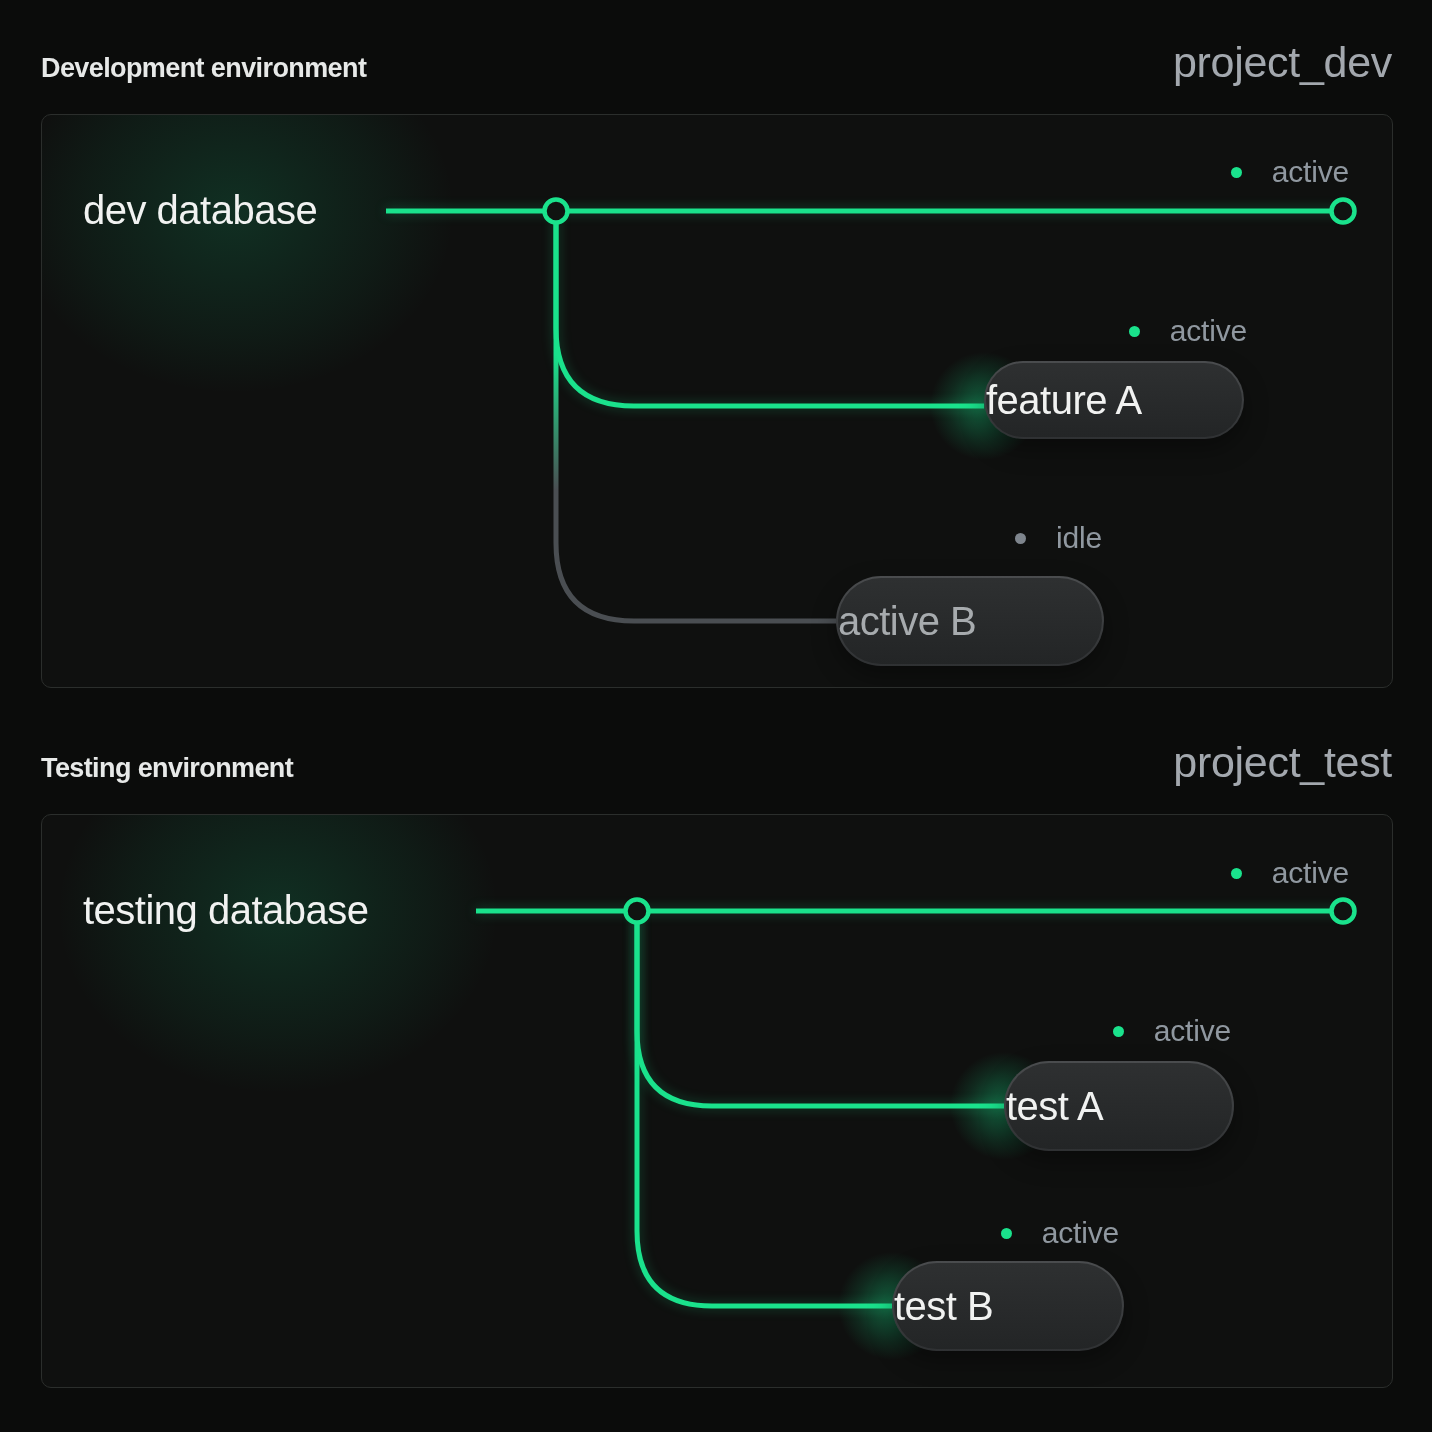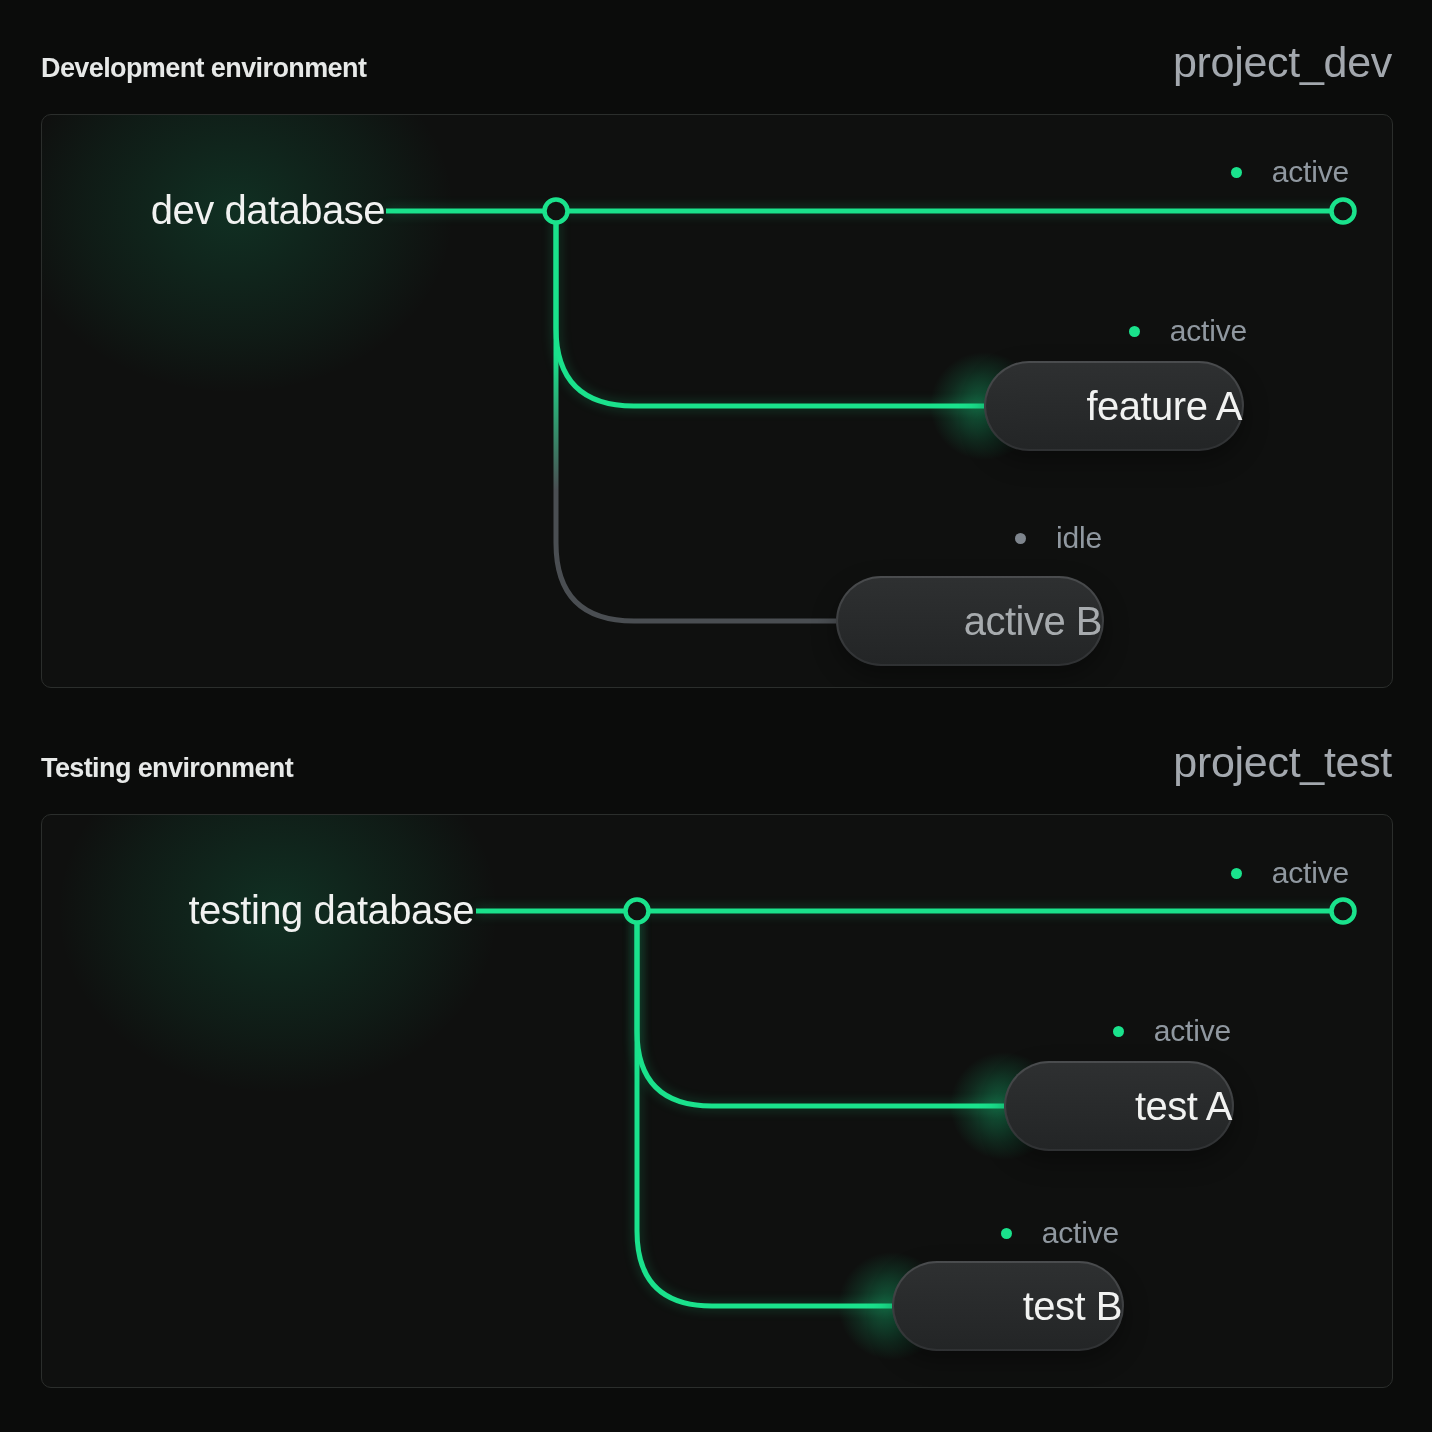--- a/index.html
+++ b/index.html
@@ -34,21 +34,21 @@
     position:absolute;width:580px;height:480px;pointer-events:none;
     background:radial-gradient(closest-side,rgba(24,205,132,0.17),rgba(24,205,132,0.06) 52%,rgba(24,205,132,0) 76%);
   }
   .tap-glow{
     position:absolute;width:150px;height:150px;pointer-events:none;
     background:radial-gradient(closest-side,rgba(26,226,140,0.42),rgba(26,226,140,0.12) 48%,rgba(26,226,140,0) 72%);
   }
   
   .pill{
     position:absolute;border-radius:48px;box-sizing:border-box;
-    display:flex;align-items:center;justify-content:flex-end;
+    display:flex;align-items:center;justify-content:flex-start;
   }
   .pill-label{
     font-size:40px;color:#F1F2F1;letter-spacing:-0.5px;white-space:nowrap;
   }
   .pill-db{
     border:2px solid transparent;
     background:
       radial-gradient(130% 150% at 42% 0%,rgba(30,220,140,0.26) 0%,rgba(30,220,140,0.07) 42%,rgba(15,20,17,0) 72%) #111513 padding-box,
       linear-gradient(180deg,#31E79B 0%,#1DA06A 55%,#156A48 100%) border-box;
   }
@@ -96,21 +96,21 @@
     <circle cx="514" cy="96" r="11.5" fill="#101311" stroke="#1AE28C" stroke-width="4.5"></circle>
     <circle cx="1301" cy="96" r="11.5" fill="#101311" stroke="#1AE28C" stroke-width="4.5"></circle>
   </svg>
 
   <div class="tap-glow" style="left:867px;top:216px;"></div>
 
   <div class="pill pill-db" style="left:39px;top:49px;width:306px;height:93px;">
     <span class="pill-label">dev database</span>
   </div>
 
-  <div class="pill pill-branch st-active" style="left:942px;top:246px;width:260px;height:90px;">
+  <div class="pill pill-branch st-active" style="left:942px;top:246px;width:260px;height:78px;">
     <span class="pill-label">feature A</span>
   </div>
 
   <div class="pill pill-branch st-idle" style="left:794px;top:461px;width:268px;height:90px;">
     <span class="pill-label">active B</span>
   </div>
 
   <div class="status st-active" style="top:39px;right:43px;">
     <span class="dot"></span>
     <span class="status-text">active</span>

